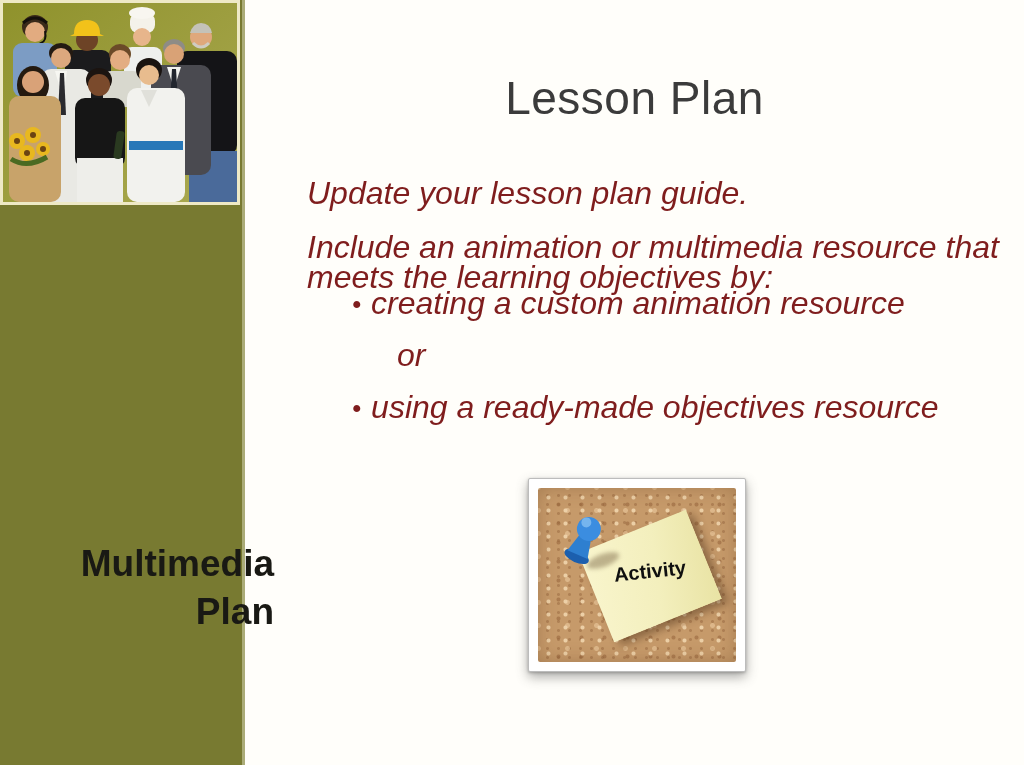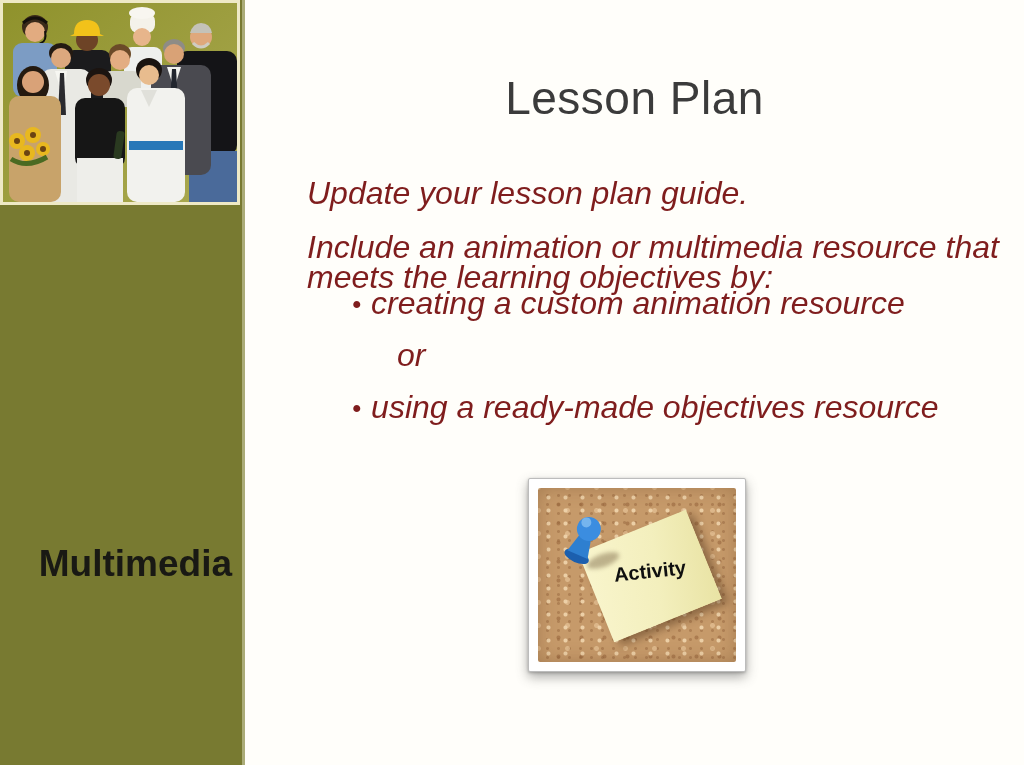--- a/index.html
+++ b/index.html
@@ -21,20 +21,21 @@
     border:3px solid #eee9c6;
     box-sizing:border-box;
     overflow:hidden;
   }
   .photo svg{display:block;}
   .sidebar-title{
     position:absolute;left:0;top:540px;width:232px;
     text-align:right;
     font-weight:bold;font-size:37px;line-height:48px;
     color:#191914;
+    padding-left:42px;
   }
   
   .content{position:absolute;left:245px;top:0;width:779px;height:765px;}
   .slide-title{
     position:absolute;left:0;top:40px;width:779px;
     text-align:center;
     font-size:46px;font-weight:400;color:#3b3b3b;
     letter-spacing:.5px;white-space:nowrap;
   }
   .bodytext{
@@ -179,20 +180,21 @@
           <circle cx="146" cy="72" r="10" fill="#e8bc8e"></circle>
           <rect x="124" y="85" width="58" height="114" rx="10" fill="#f2f2ee"></rect>
           <path d="M138 87 L154 87 L146 104 Z" fill="#e0e0da"></path>
           <rect x="126" y="138" width="54" height="9" fill="#2878b8"></rect>
         </g>
       </svg>
     </div>
 
     <div class="sidebar-title">
       <div>Multimedia</div>
+      <div>Plan</div>
     </div>
   </aside>
 
   <main class="content">
 
     <h1 class="slide-title">Lesson Plan</h1>
 
     <p class="bodytext p1">Update your lesson plan guide.</p>
 
     <p class="bodytext p2">

